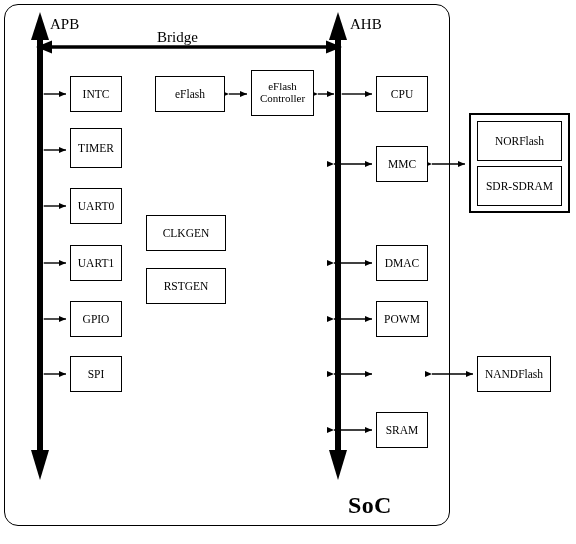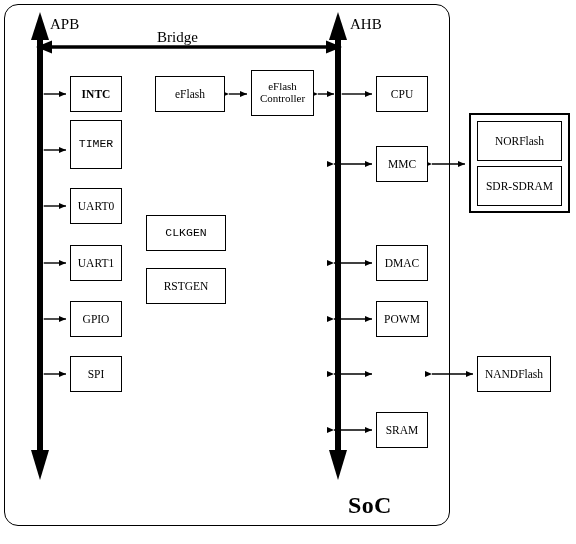--- a/index.html
+++ b/index.html
@@ -154,24 +154,24 @@
 
     <g>
       <line x1="432" y1="374" x2="473" y2="374" stroke="#000" stroke-width="1.4" marker-start="url(#ah-s)" marker-end="url(#ah-s)"></line>
     </g>
   </svg>
 
   <div class="bus-label" style="left:50px; top:16px;">APB</div>
   <div class="bus-label" style="left:350px; top:16px;">AHB</div>
   <div class="bridge-label" style="left:157px; top:29px;">Bridge</div>
 
-  <div class="blk" style="left:70px; top:76px;  width:52px; height:36px;font-weight:bold;">
+  <div class="blk" style="left:70px; top:76px;  width:52px; height:36px;">
       <span>INTC</span>
     </div>
-  <div class="blk" style="left:70px; top:120px; width:52px; height:49px;font-family:Liberation Mono, monospace;">
+  <div class="blk" style="left:70px; top:128px; width:52px; height:40px;">
       <span>TIMER</span>
     </div>
   <div class="blk" style="left:70px; top:188px; width:52px; height:36px;">
       <span>UART0</span>
     </div>
   <div class="blk" style="left:70px; top:245px; width:52px; height:36px;">
       <span>UART1</span>
     </div>
   <div class="blk" style="left:70px; top:301px; width:52px; height:36px;">
       <span>GPIO</span>
@@ -182,21 +182,21 @@
 
   <div class="blk" style="left:155px; top:76px; width:70px; height:36px;">
       <span>eFlash</span>
     </div>
   <div class="blk two-line" style="left:251px; top:70px; width:63px; height:46px;">
     <span>
       <span>eFlash</span><br>
       <span>Controller</span>
     </span>
   </div>
-  <div class="blk" style="left:146px; top:215px; width:80px; height:36px;font-family:Liberation Mono, monospace;">
+  <div class="blk" style="left:146px; top:215px; width:80px; height:36px;">
       <span>CLKGEN</span>
     </div>
   <div class="blk" style="left:146px; top:268px; width:80px; height:36px;">
       <span>RSTGEN</span>
     </div>
 
   <div class="blk" style="left:376px; top:76px;  width:52px; height:36px;">
       <span>CPU</span>
     </div>
   <div class="blk" style="left:376px; top:146px; width:52px; height:36px;">

